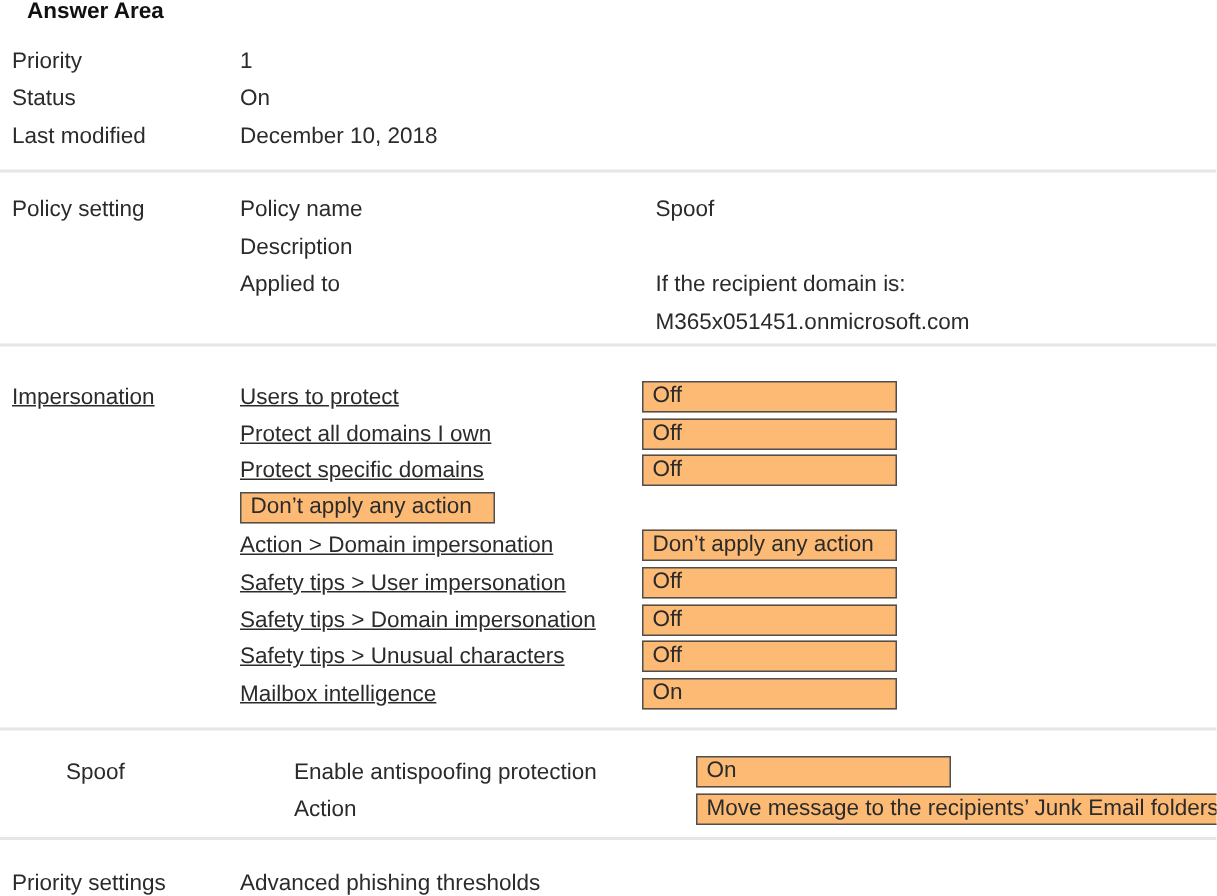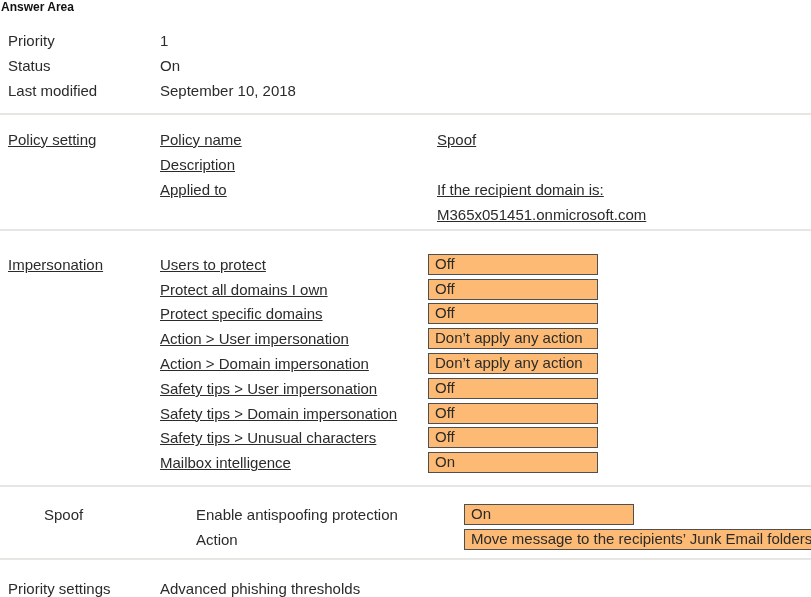--- a/index.html
+++ b/index.html
@@ -11,25 +11,25 @@
     overflow: hidden;
     font-family: "Liberation Sans", "DejaVu Sans", sans-serif;
     color: #2b2b2b;
   }
   #page {
     width: 811px;
     height: 597px;
     background: #ffffff;
   }
   .title {
-    font-size: 12px;
+    font-size: 15px;
     font-weight: bold;
     color: #111111;
     line-height: 15px;
-    padding-left: 1px;
+    padding-left: 18px;
   }
   .row {
     display: grid;
     grid-template-columns: 152px 268px auto;
     align-items: center;
     height: 25px;
     padding-left: 8px;
     font-size: 15px;
   }
   .cell { white-space: nowrap; }
@@ -47,21 +47,21 @@
     vertical-align: middle;
   }
   .value-box.wide { width: auto; }
   .divider {
     height: 2px;
     background: #e8e6e3;
     width: 811px;
   }
   .section-meta { margin-top: 13px; }
   .divider-after-meta { margin-top: 10px; }
-  .section-policy { margin-top: 12px; text-decoration: underline; }
+  .section-policy { margin-top: 12px; }
   .divider-after-policy { margin-top: 2px; }
   .section-impersonation { margin-top: 21px; text-decoration: underline; }
   .section-impersonation .row { height: 24.8px; }
   .divider-after-impersonation { margin-top: 10px; }
   .section-spoof { margin-top: 15px; padding-left: 36px; }
   .divider-after-spoof { margin-top: 6px; }
   .section-advanced { margin-top: 16px; }
 </style>
 </head>
 <body>
@@ -75,21 +75,21 @@
           <div class="cell c2">1</div>
           <div class="cell c3 plain"></div>
         </div>
         <div class="row">
           <div class="cell c1">Status</div>
           <div class="cell c2">On</div>
           <div class="cell c3 plain"></div>
         </div>
         <div class="row">
           <div class="cell c1">Last modified</div>
-          <div class="cell c2">September 10, 2018</div>
+          <div class="cell c2">December 10, 2018</div>
           <div class="cell c3 plain"></div>
         </div>
       </div>
       <div class="divider divider-after-meta"></div>
       <div class="section section-policy">
         <div class="row">
           <div class="cell c1">Policy setting</div>
           <div class="cell c2">Policy name</div>
           <div class="cell c3 plain">Spoof</div>
         </div>
@@ -121,21 +121,20 @@
           <div class="cell c2">Protect all domains I own</div>
           <div class="cell c3"><div class="value-box">Off</div></div>
         </div>
         <div class="row">
           <div class="cell c1"></div>
           <div class="cell c2">Protect specific domains</div>
           <div class="cell c3"><div class="value-box">Off</div></div>
         </div>
         <div class="row">
           <div class="cell c1"></div>
-          <div class="cell c2">Action &gt; User impersonation</div>
           <div class="cell c3"><div class="value-box">Don’t apply any action</div></div>
         </div>
         <div class="row">
           <div class="cell c1"></div>
           <div class="cell c2">Action &gt; Domain impersonation</div>
           <div class="cell c3"><div class="value-box">Don’t apply any action</div></div>
         </div>
         <div class="row">
           <div class="cell c1"></div>
           <div class="cell c2">Safety tips &gt; User impersonation</div>

